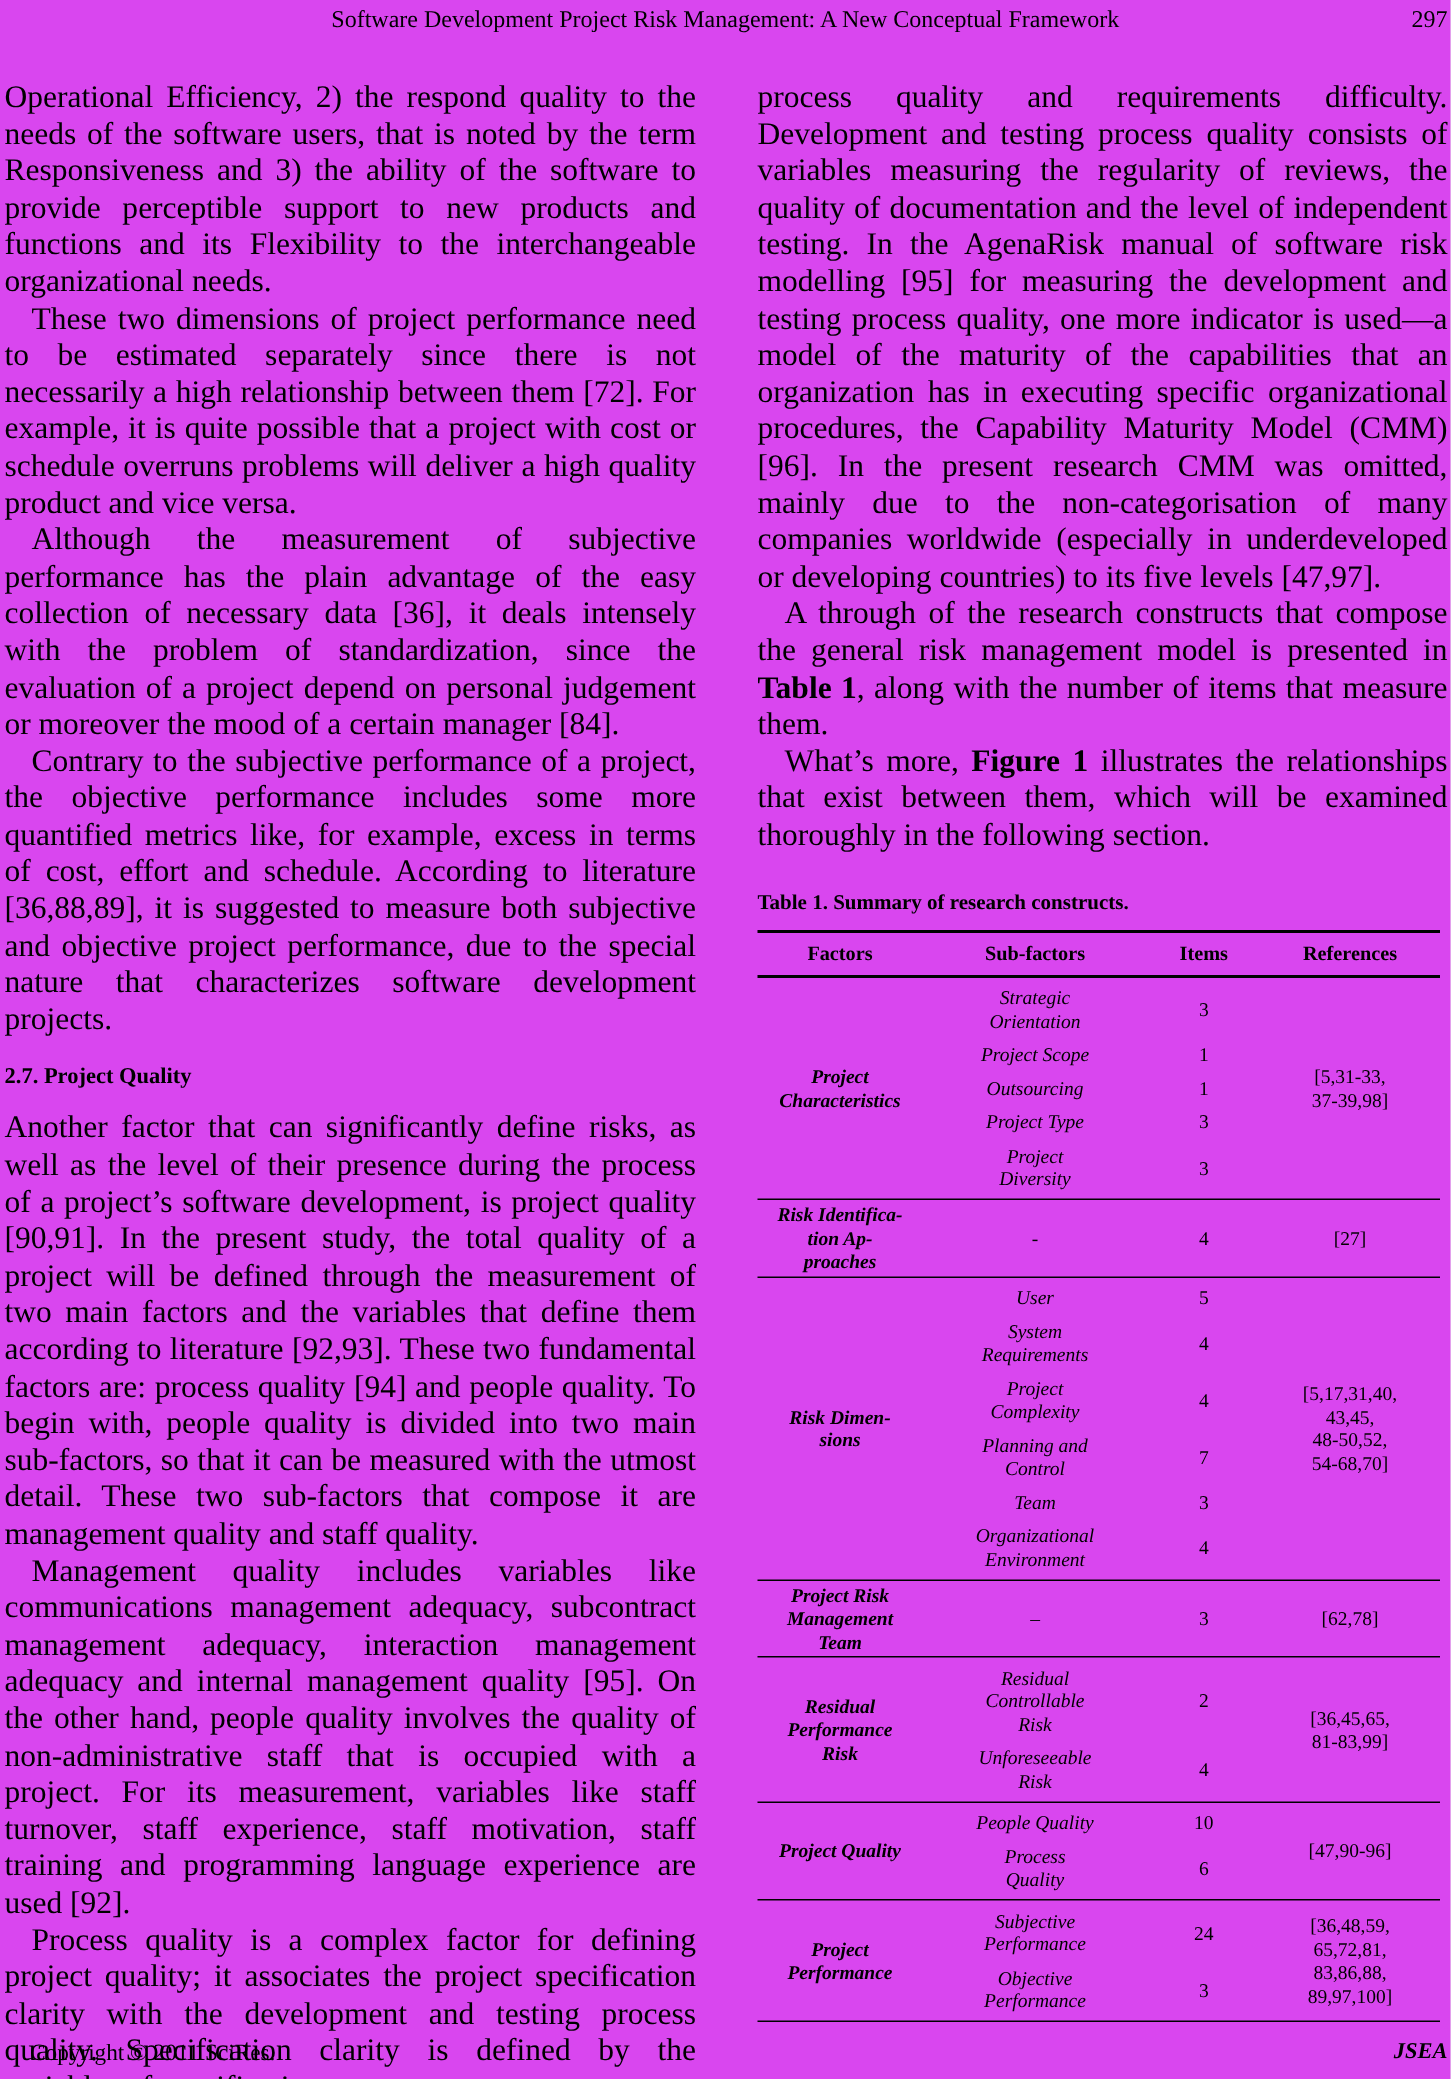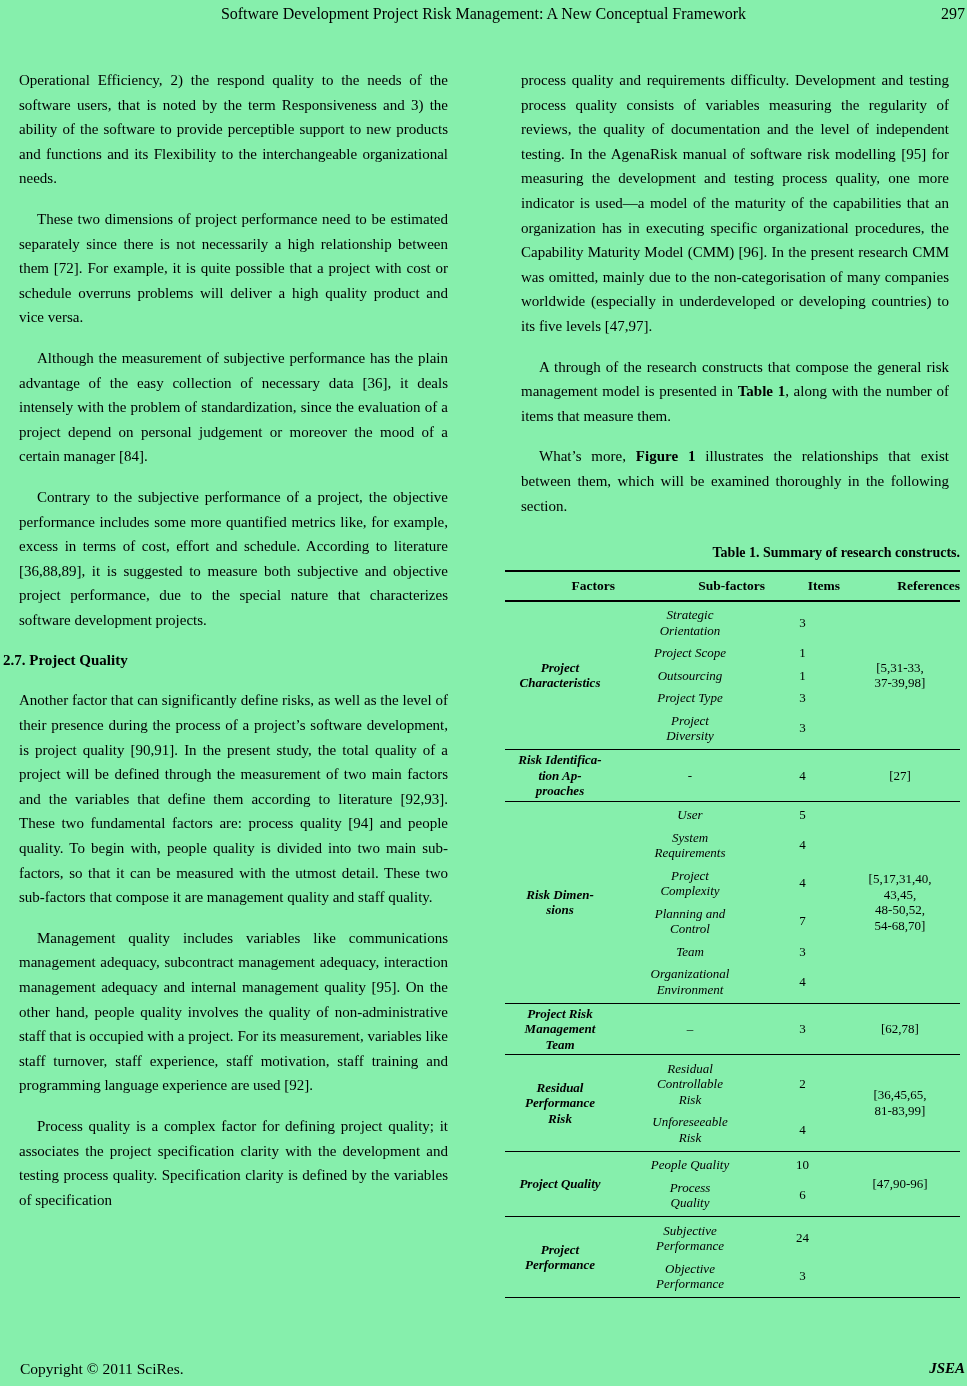--- a/index.html
+++ b/index.html
@@ -1,57 +1,57 @@
 <!DOCTYPE html>
 <html><head>
 <meta charset="utf-8">
 <style>
   html, body { margin: 0; padding: 0; background: #e9e9e9; }
   .page {
     position: relative;
     width: 967px;
     height: 1386px;
-    background: #86efac;
+    background: #d946ef;
     color: #000000;
     font-family: "Liberation Serif", "DejaVu Serif", serif;
     overflow: hidden;
   }
   .running-head {
     position: absolute; top: 5px; left: 0; width: 100%;
     text-align: center; font-size: 16px;
   }
   .page-num {
     position: absolute; top: 5px; right: 2px;
     font-size: 16px;
     text-align: right;
   }
   .col { position: absolute; top: 52px; width: 461px; }
   .col-left  { left: 3px; }
   .col-right { left: 505px; width: 460px; }
   p.body {
-    margin: 16px; font-size: 15px; line-height: 24.6px;
+    margin: 0; font-size: 21px; line-height: 24.6px;
     text-align: justify;
   }
   p.indent { text-indent: 18px; }
   h2.section {
     margin: 15px 0 9px 0; font-size: 15px; line-height: 24px;
     font-weight: bold;
   }
   .tbl-caption {
     margin-top: 27px; margin-bottom: 9px; width: 455px;
-    text-align: right; font-size: 14px; font-weight: bold;
+    text-align: left; font-size: 14px; font-weight: bold;
   }
   .rtable { width: 455px; font-size: 13px; line-height: 15.5px; }
   .thead {
     display: grid; grid-template-columns: 110px 150px 75px 120px;
     align-items: center;
     border-top: 2px solid #000; border-bottom: 2px solid #000;
     padding: 6px 0;
   }
-  .th { text-align: right; font-weight: bold; font-size: 13.5px; }
+  .th { text-align: center; font-weight: bold; font-size: 13.5px; }
   .tsec {
     display: grid; grid-template-columns: 110px 225px 120px;
     align-items: center;
     border-bottom: 1.5px solid #000;
     padding: 2px 0;
   }
   .cell { text-align: center; white-space: pre-line; }
   .factor { font-weight: bold; font-style: italic; }
   .sub { font-style: italic; }
   .subrow {
@@ -242,20 +242,24 @@
             <div class="cell sub">Subjective
 Performance</div>
             <div class="cell items">24</div>
           </div>
           <div class="subrow">
             <div class="cell sub">Objective
 Performance</div>
             <div class="cell items">3</div>
           </div>
         </div>
+        <div class="cell refs">[36,48,59,
+65,72,81,
+83,86,88,
+89,97,100]</div>
       </div>
 
     </div>
   </div>
 
   <div class="footer-copy">Copyright © 2011 SciRes.</div>
   <div class="footer-journal">JSEA</div>
 
 </div>
 

